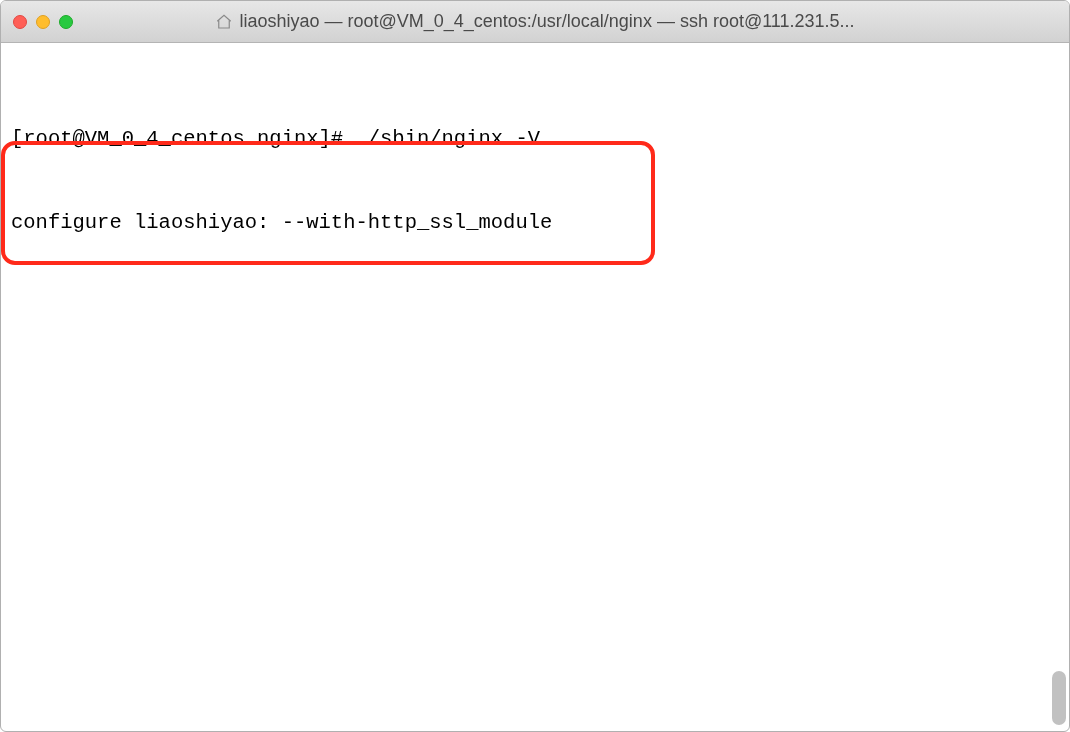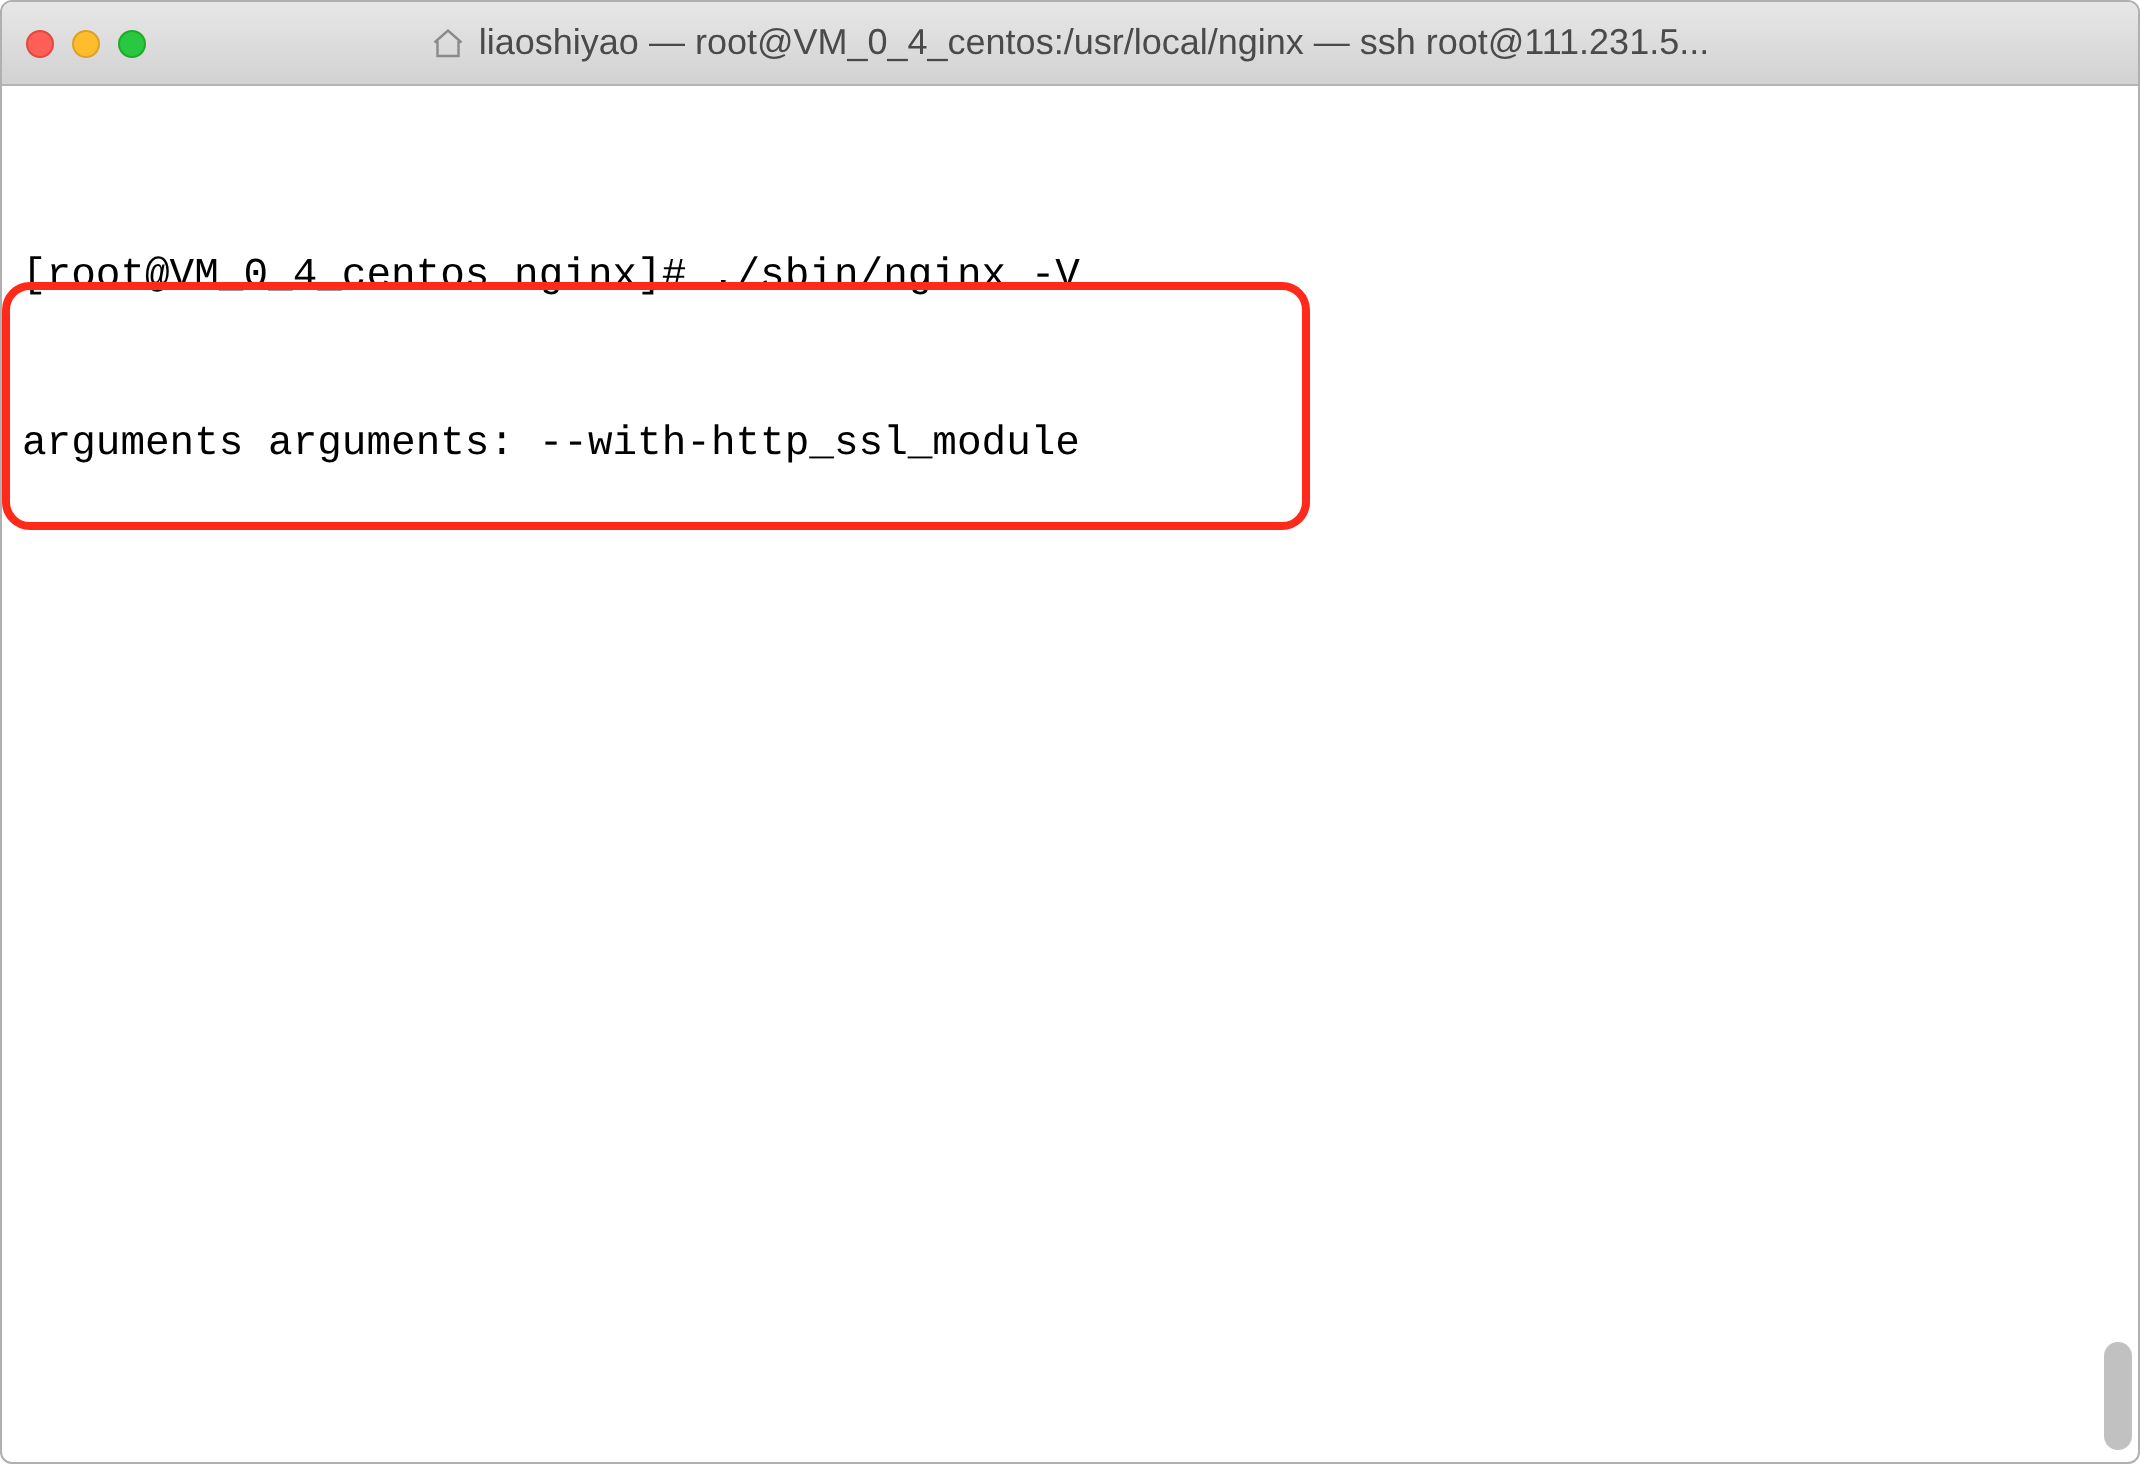--- a/index.html
+++ b/index.html
@@ -98,18 +98,18 @@
       <svg viewBox="0 0 24 24" width="18" height="18">
         <path fill="none" stroke="#8a8a8a" stroke-width="1.6" d="M3 11 L12 3 L21 11 M5 10 V20 H19 V10"></path>
       </svg>
     </span>
     <span>liaoshiyao — root@VM_0_4_centos:/usr/local/nginx — ssh root@111.231.5...</span>
   </div>
 </div>
 
 <div class="terminal">
   <div class="line">[root@VM_0_4_centos nginx]# ./sbin/nginx -V</div>
-  <div class="line">arguments arguments: --with-http_ssl_module</div>
+  <div class="line">configure liaoshiyao: --with-http_ssl_module</div>
 
   <div class="highlight-box" style="top:98px;left:0px;width:654px;height:124px;"></div>
 
   <div class="scrollbar"></div>
 </div>
 
 </body></html>

